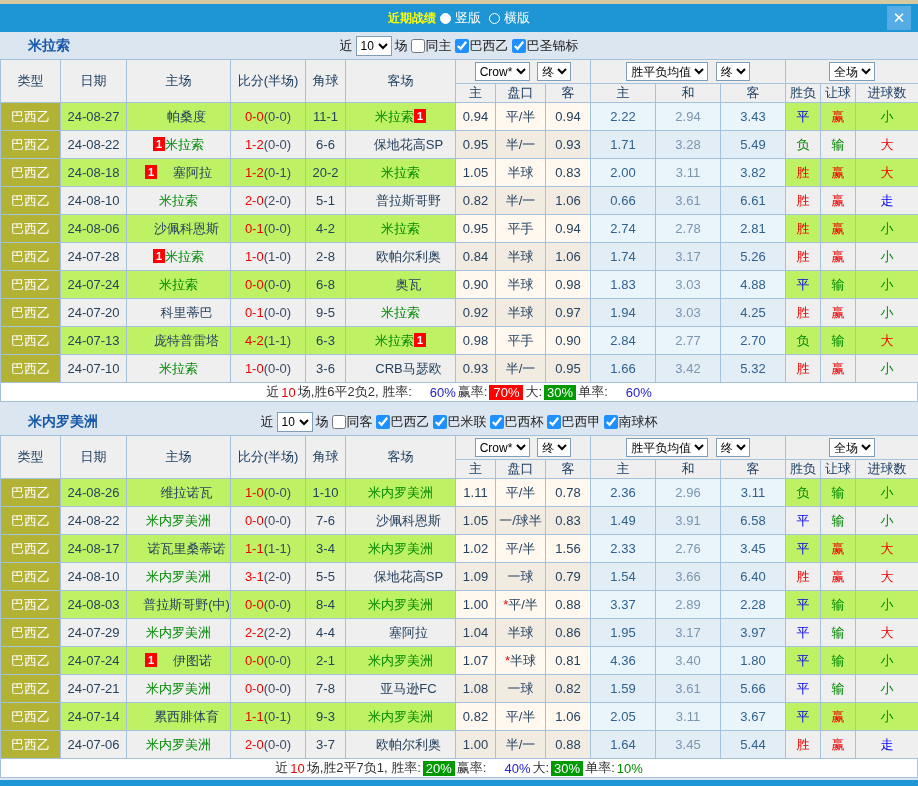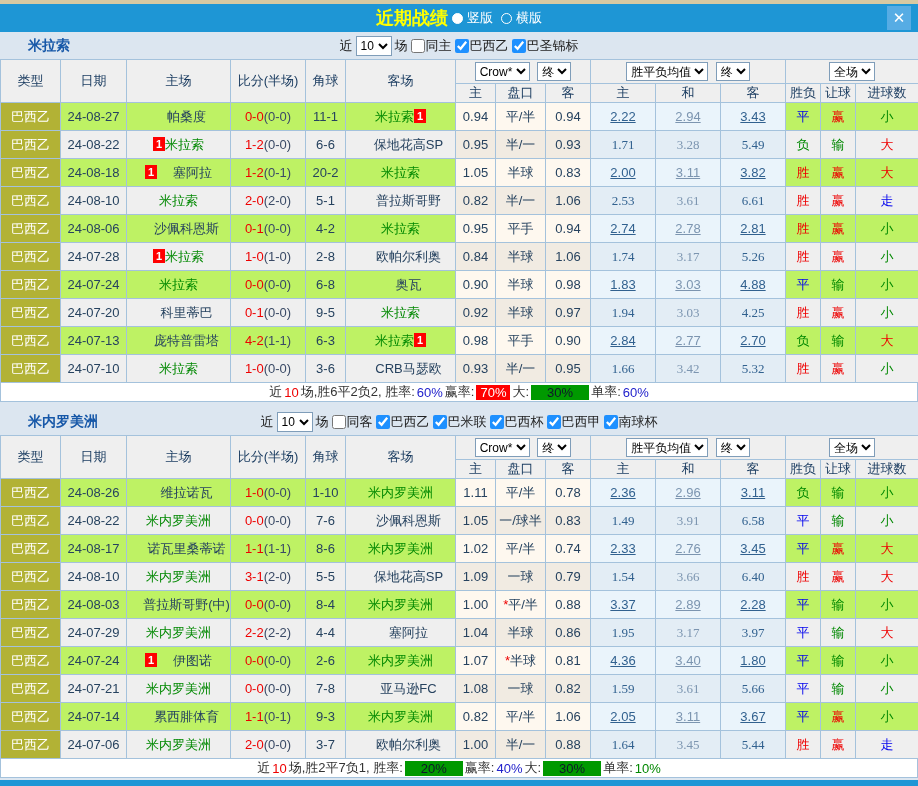--- a/index.html
+++ b/index.html
@@ -8,21 +8,21 @@
     position: relative; overflow: hidden;
     background: #DCE6F0;
     font-family: "Liberation Sans", "DejaVu Sans", sans-serif;
     font-size: 13px; color: #26425F;
   }
   .top-strip { height: 4px; background: #D7C9A2; }
   .titlebar {
     height: 28px; background: #1E96D5; display: flex;
     align-items: center; justify-content: center; position: relative;
   }
-  .titlebar .page-title { color: #FFFF00; font-weight: bold; font-size: 18px; }
+  .titlebar .page-title { color: #FFFF00; font-weight: bold; font-size: 12px; }
   .radio-group { display: flex; align-items: center; color: #fff; margin-left: 2px; }
   .radio-dot { display: inline-block; width: 11px; height: 11px; border: 1px solid #fff;
     border-radius: 50%; margin: 0 4px 0 8px; background: transparent; }
   .radio-dot.sel { background: #fff; margin-left: 2px; }
   .close-btn {
     position: absolute; right: 7px; top: 2px; width: 24px; height: 24px;
     background: #56ACE4; color: #fff; font-weight: bold; font-size: 15px;
     display: flex; align-items: center; justify-content: center; cursor: pointer;
   }
   .section-head { height: 27px; display: flex; align-items: center; position: relative; }
@@ -35,39 +35,39 @@
   th, td { border: 1px solid #A4C2DC; text-align: center; overflow: hidden; white-space: nowrap; }
   thead th { background: #EFEFEF; color: #17395E; font-weight: normal; }
   thead tr.h1 th { height: 24px; }
   thead tr.h2 th { height: 19px; }
   thead select { font-size: 12px; height: 19px; border: 1px solid #7F9DB9; background: #fff; margin: 0 2px; }
   tbody td { height: 28px; }
   tr.even td { background: #EFEFEF; }
   td.league { background: #B2B235 !important; color: #fff; }
   tr.odd td.odds { background: #FEF8EF; }
   tr.even td.odds { background: #F1EBE2; }
-  tr.odd td.avg { background: #EAF4FB; text-decoration: underline; }
-  tr.even td.avg { background: #E3EDF5; font-family: Liberation Serif, serif; }
+  tr.odd td.avg { background: #EAF4FB; }
+  tr.even td.avg { background: #E3EDF5; }
   .avg-side { color: #31618F; }
   .avg-mid { color: #7C95B0; }
   .c-red { color: #EE0000; }
   .c-green { color: #008800; }
   .c-blue { color: #0000EE; }
   .t-green { color: #008800; }
   .t-dark { color: #26425F; padding-left: 16px; }
   .half { color: #3A4A66; text-align: right; }
   .badge { display: inline-block; background: #F00; color: #fff; font-size: 11px; font-weight: bold;
     line-height: 14px; padding: 0 3px; vertical-align: 1px; }
   .summary { height: 19px; background: #fff; border-left: 1px solid #A4C2DC; border-right: 1px solid #A4C2DC;
     border-bottom: 1px solid #A4C2DC; display: flex; align-items: center; justify-content: center;
     gap: 2px; color: #333; }
-  .summary .v-blue { color: #2222CC; }
+  .summary .v-blue { color: #2222CC; margin-left: 16px; }
   .summary .v-green { color: #008800; text-align: right; }
   .summary .v-redbg { background: #F00; color: #fff; padding: 0 4px; }
-  .summary .v-greenbg { background: #090; color: #0f172a; padding: 0 16px; }
+  .summary .v-greenbg { background: #090; color: #ffffff; padding: 0 3px; }
   .gap { height: 6px; }
   .bottom-bar { position: absolute; bottom: 0; left: 0; width: 918px; height: 6px; background: #1E96D5; }
 </style>
 </head>
 <body>
 
 <div class="top-strip"></div>
 
 <div class="titlebar">
   <span class="page-title">近期战绩</span>
@@ -210,21 +210,21 @@
       <tr class="even">
         <td class="league">巴西乙</td>
         <td>24-08-10</td>
         <td><span class="t-green">米拉索</span></td>
         <td><span class="c-red">2-0</span><span class="half">(2-0)</span></td>
         <td>5-1</td>
         <td><span class="t-dark">普拉斯哥野</span></td>
         <td class="odds">0.82</td>
         <td class="odds">半/一</td>
         <td class="odds">1.06</td>
-        <td class="avg avg-side">2.53</td>
+        <td class="avg avg-side">0.66</td>
         <td class="avg avg-mid">3.61</td>
         <td class="avg avg-side">6.61</td>
         <td class="c-red">胜</td>
         <td class="c-red">赢</td>
         <td class="c-blue">走</td>
       </tr>
       <tr class="odd">
         <td class="league">巴西乙</td>
         <td>24-08-06</td>
         <td><span class="t-dark">沙佩科恩斯</span></td>
@@ -462,25 +462,25 @@
         <td class="avg avg-side">6.58</td>
         <td class="c-blue">平</td>
         <td class="c-green">输</td>
         <td class="c-green">小</td>
       </tr>
       <tr class="odd">
         <td class="league">巴西乙</td>
         <td>24-08-17</td>
         <td><span class="t-dark">诺瓦里桑蒂诺</span></td>
         <td><span class="c-red">1-1</span><span class="half">(1-1)</span></td>
-        <td>8-6</td>
+        <td>3-4</td>
         <td><span class="t-green">米内罗美洲</span></td>
         <td class="odds">1.02</td>
         <td class="odds">平/半</td>
-        <td class="odds">0.74</td>
+        <td class="odds">1.56</td>
         <td class="avg avg-side">2.33</td>
         <td class="avg avg-mid">2.76</td>
         <td class="avg avg-side">3.45</td>
         <td class="c-blue">平</td>
         <td class="c-red">赢</td>
         <td class="c-red">大</td>
       </tr>
       <tr class="even">
         <td class="league">巴西乙</td>
         <td>24-08-10</td>
@@ -530,21 +530,21 @@
         <td class="avg avg-side">3.97</td>
         <td class="c-blue">平</td>
         <td class="c-green">输</td>
         <td class="c-red">大</td>
       </tr>
       <tr class="odd">
         <td class="league">巴西乙</td>
         <td>24-07-24</td>
         <td><span class="badge">1</span><span class="t-dark">伊图诺</span></td>
         <td><span class="c-red">0-0</span><span class="half">(0-0)</span></td>
-        <td>2-6</td>
+        <td>2-1</td>
         <td><span class="t-green">米内罗美洲</span></td>
         <td class="odds">1.07</td>
         <td class="odds"><span class="c-red">*</span>半球</td>
         <td class="odds">0.81</td>
         <td class="avg avg-side">4.36</td>
         <td class="avg avg-mid">3.40</td>
         <td class="avg avg-side">1.80</td>
         <td class="c-blue">平</td>
         <td class="c-green">输</td>
         <td class="c-green">小</td>

